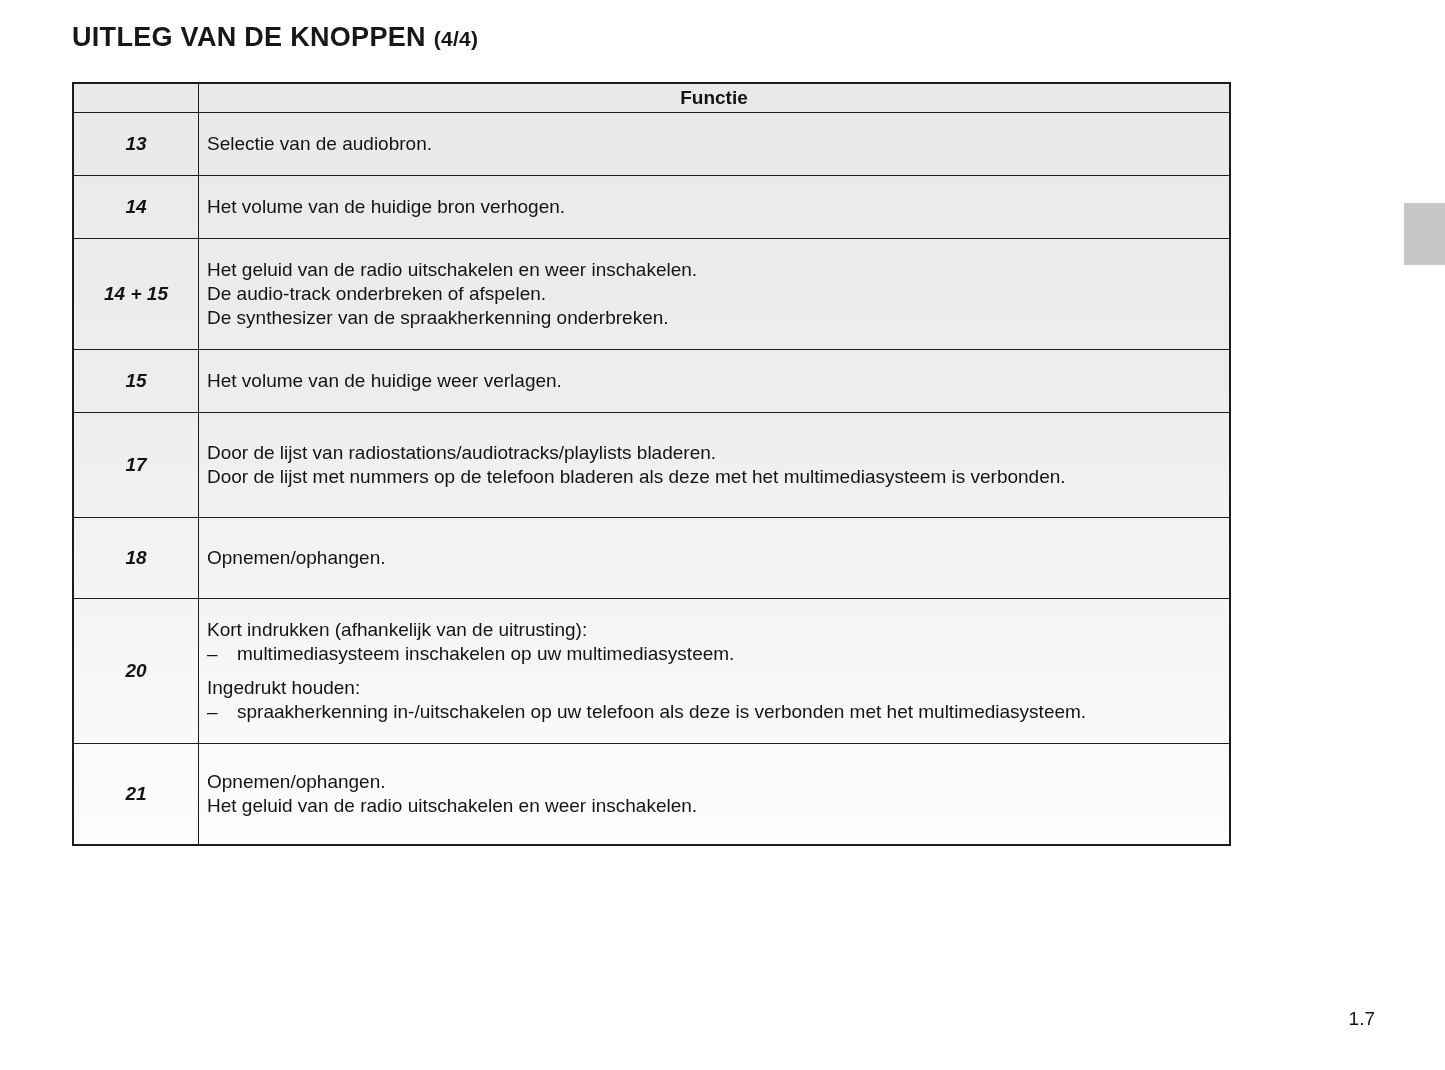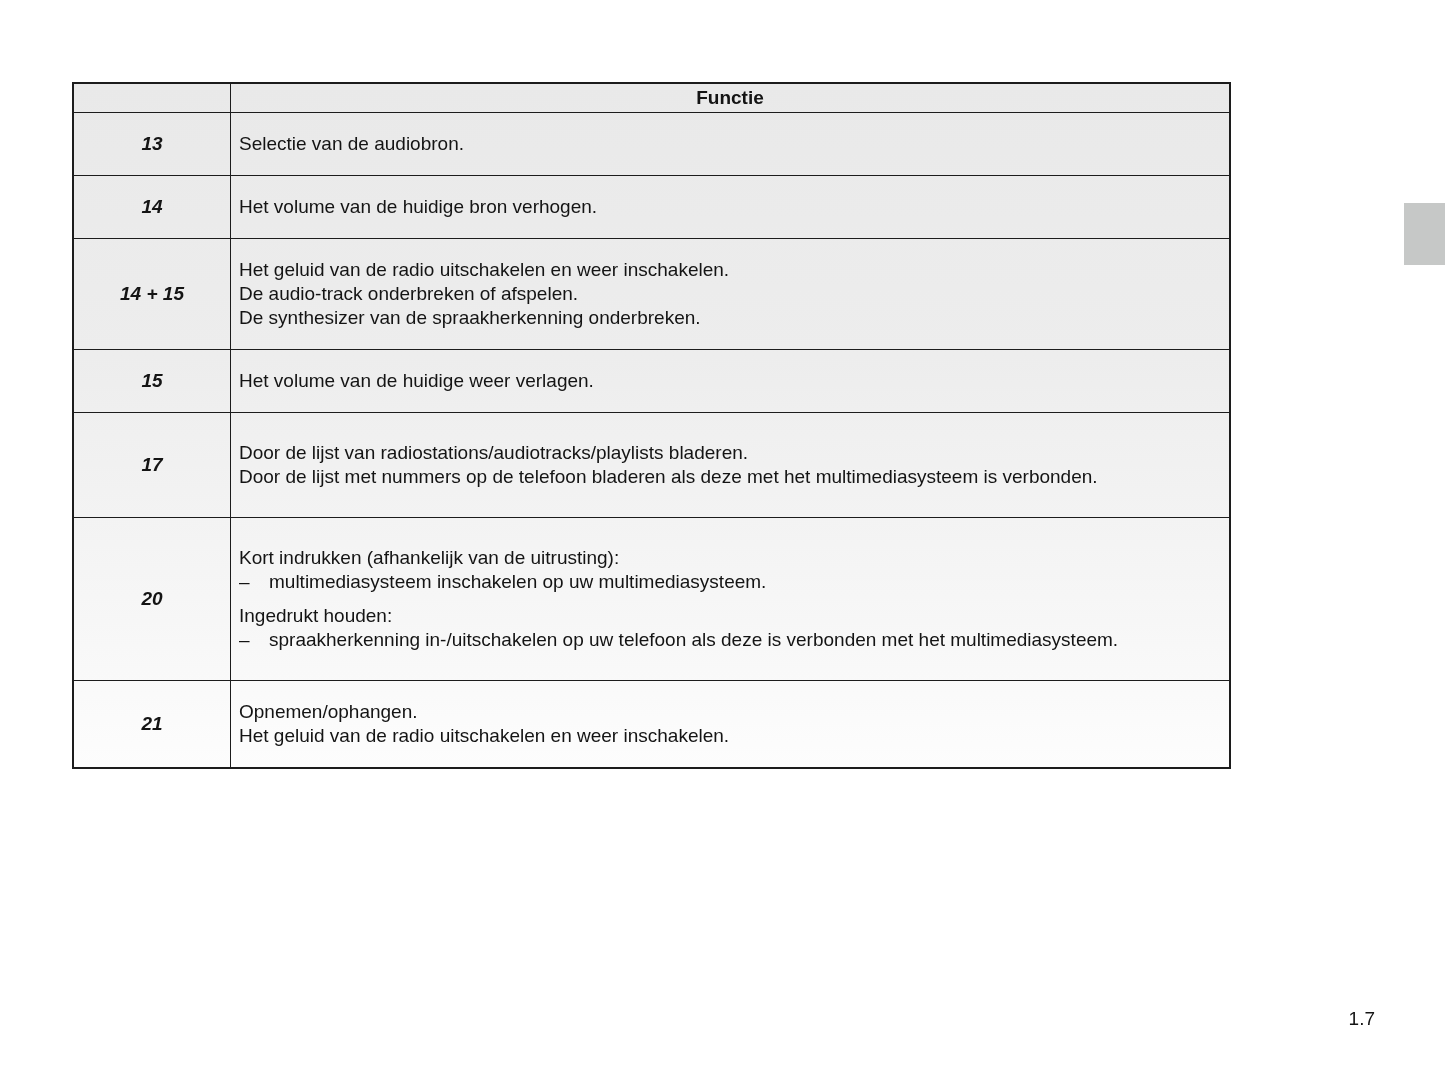--- a/index.html
+++ b/index.html
@@ -56,21 +56,21 @@
   }
   .btn-table col.c-num { width: 124px; }
   td.num {
     width: 124px;
     text-align: center;
     vertical-align: middle;
     font-weight: bold;
     font-style: italic;
     font-size: 19px;
     color: #141414;
-    padding: 19px 16px;
+    padding: 19px 0;
   }
   td.desc {
     vertical-align: middle;
     padding: 19px 14px 19px 8px;
     line-height: 24px;
     color: #141414;
     margin-top: 9px;
   }
   tbody tr:nth-child(5) td { padding-top: 28px; padding-bottom: 28px; }
   tbody tr:nth-child(6) td { padding-top: 28px; padding-bottom: 28px; }
@@ -96,20 +96,24 @@
     width: 41px;
     height: 62px;
     background: #c6c8c7;
   }
 </style>
 </head>
 <body>
 
 <div class="page">
 
+  <div class="title">
+    <span>UITLEG VAN DE KNOPPEN</span>
+    <span class="suffix">(4/4)</span>
+  </div>
 
   <table class="btn-table">
     <colgroup>
       <col class="c-num">
       <col>
     </colgroup>
     <thead>
       <tr>
         <th></th>
         <th>Functie</th>
@@ -153,20 +157,28 @@
         <tr>
           <td class="num">17</td>
           <td class="desc">
             <div class="para">
               <div class="line">Door de lijst van radiostations/audiotracks/playlists bladeren.</div>
               <div class="line">Door de lijst met nummers op de telefoon bladeren als deze met het multimediasysteem is verbonden.</div>
             </div>
           </td>
         </tr>
         <tr>
+          <td class="num">18</td>
+          <td class="desc">
+            <div class="para">
+              <div class="line">Opnemen/ophangen.</div>
+            </div>
+          </td>
+        </tr>
+        <tr>
           <td class="num">20</td>
           <td class="desc">
             <div class="para">
               <div class="line">Kort indrukken (afhankelijk van de uitrusting):</div>
               <div class="line bullet">
                 <span class="dash">–</span>
                 <span>multimediasysteem inschakelen op uw multimediasysteem.</span>
               </div>
             </div>
             <div class="para">

